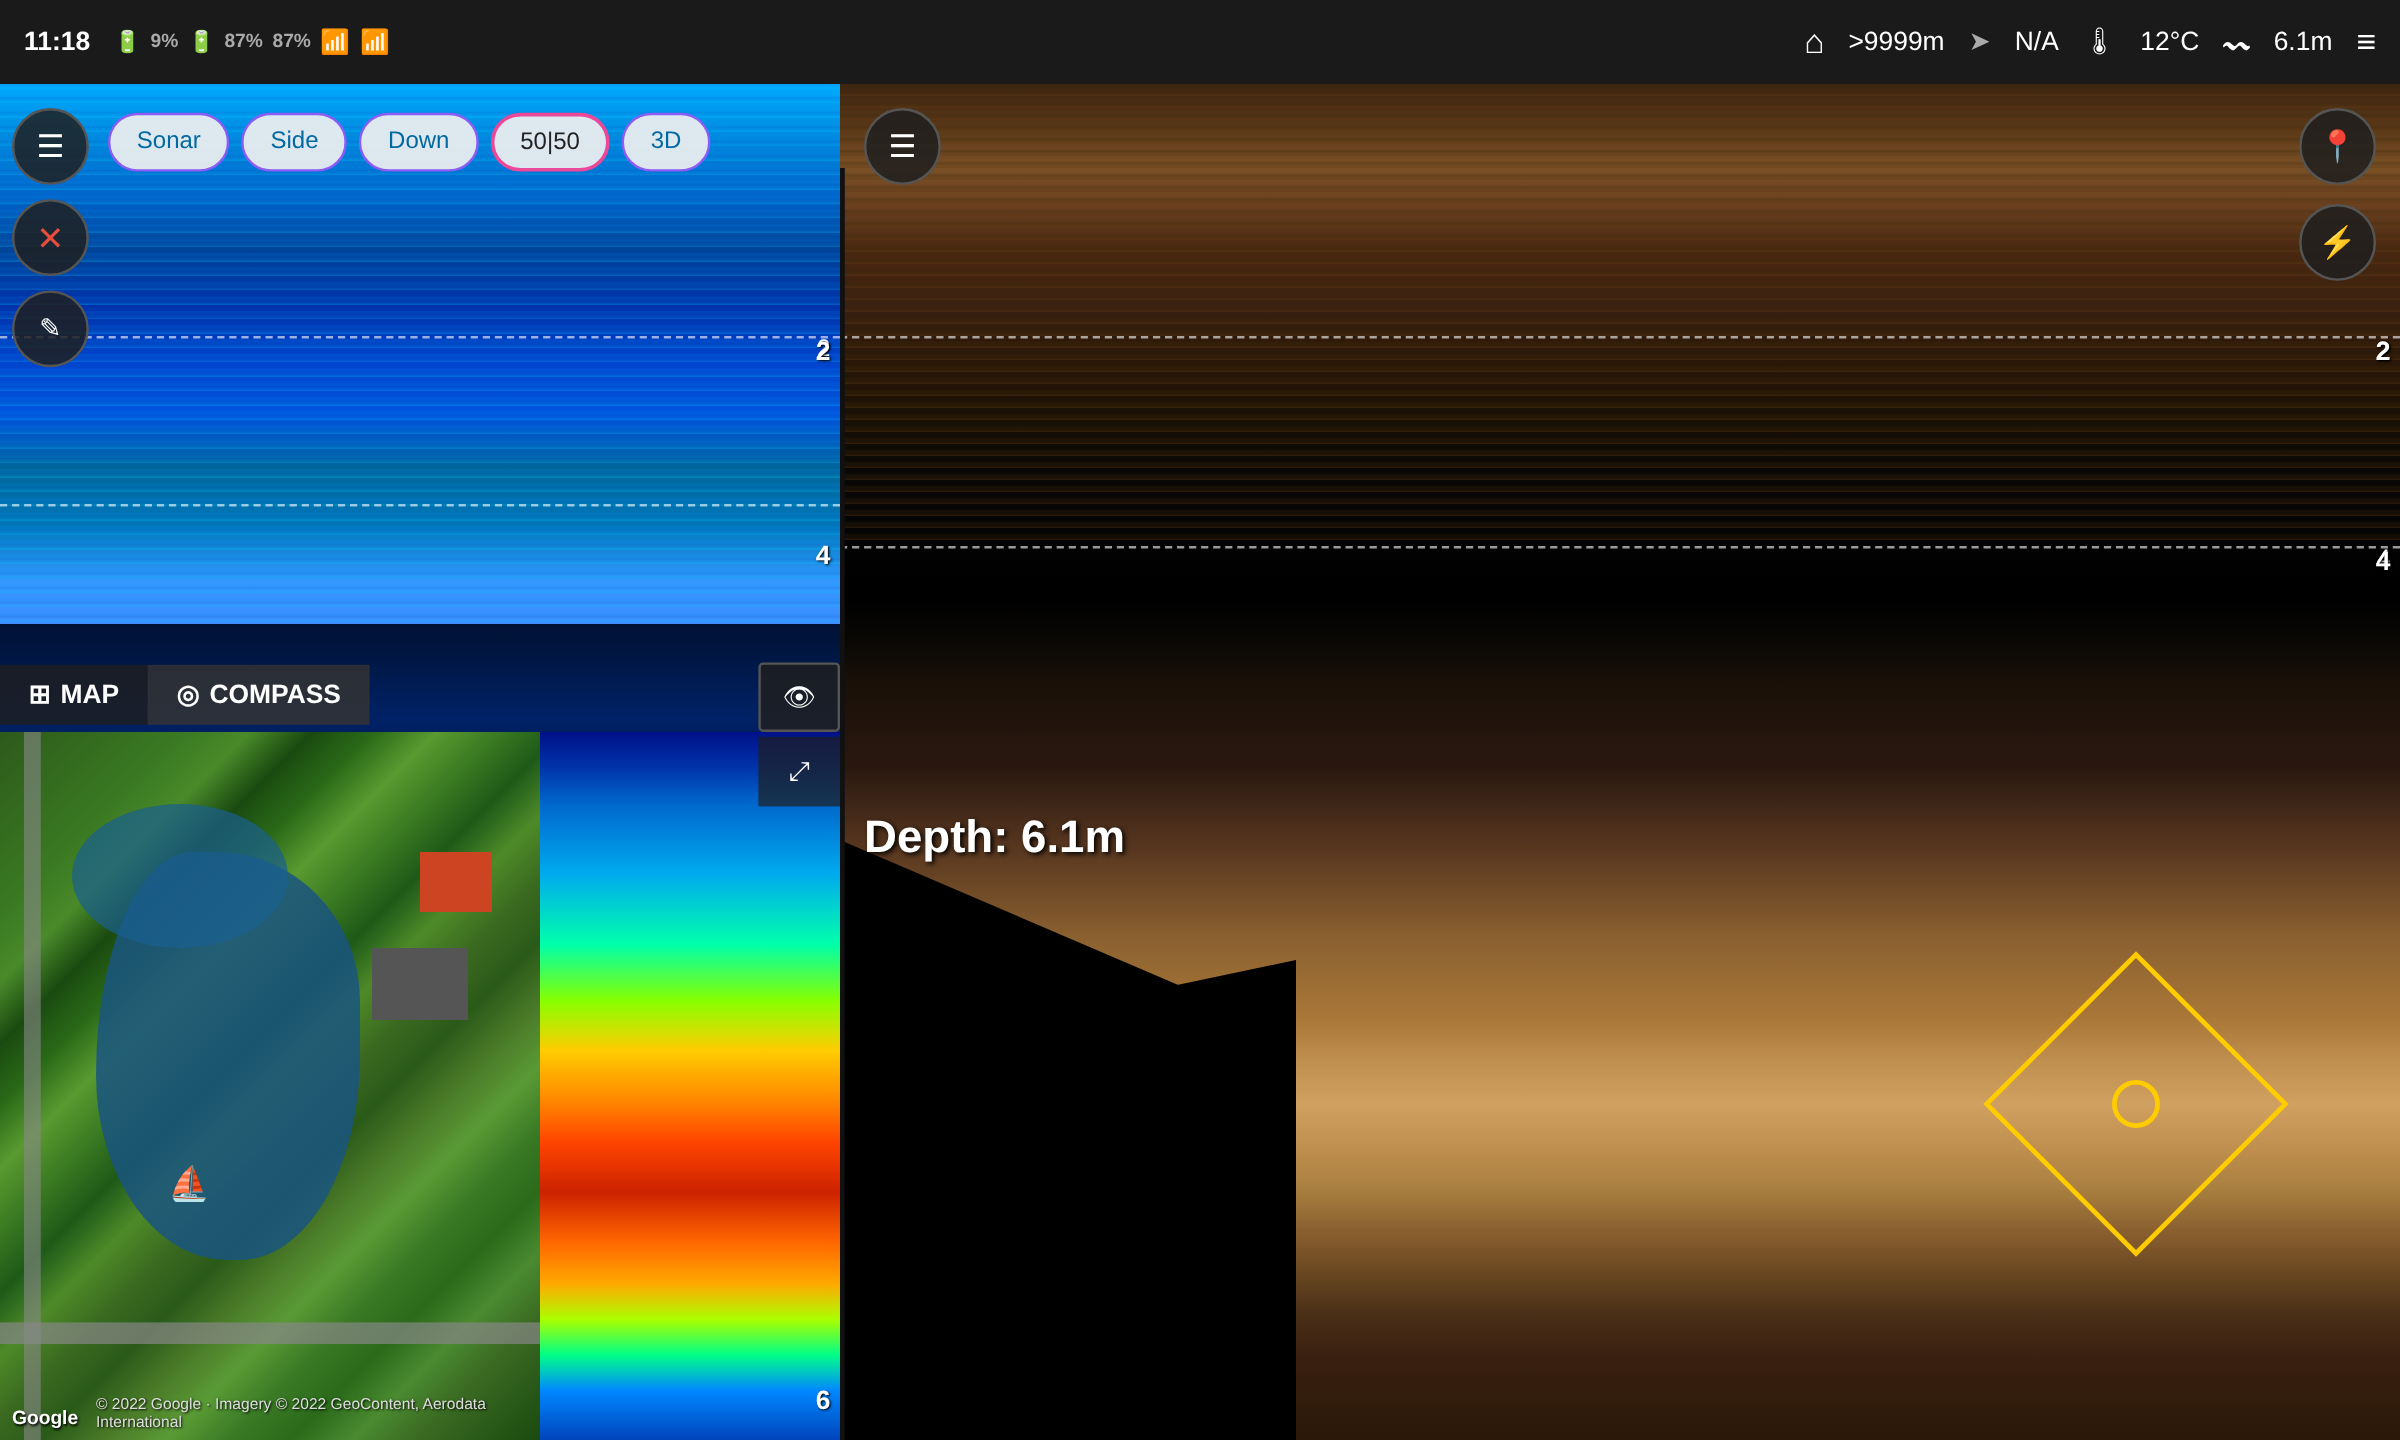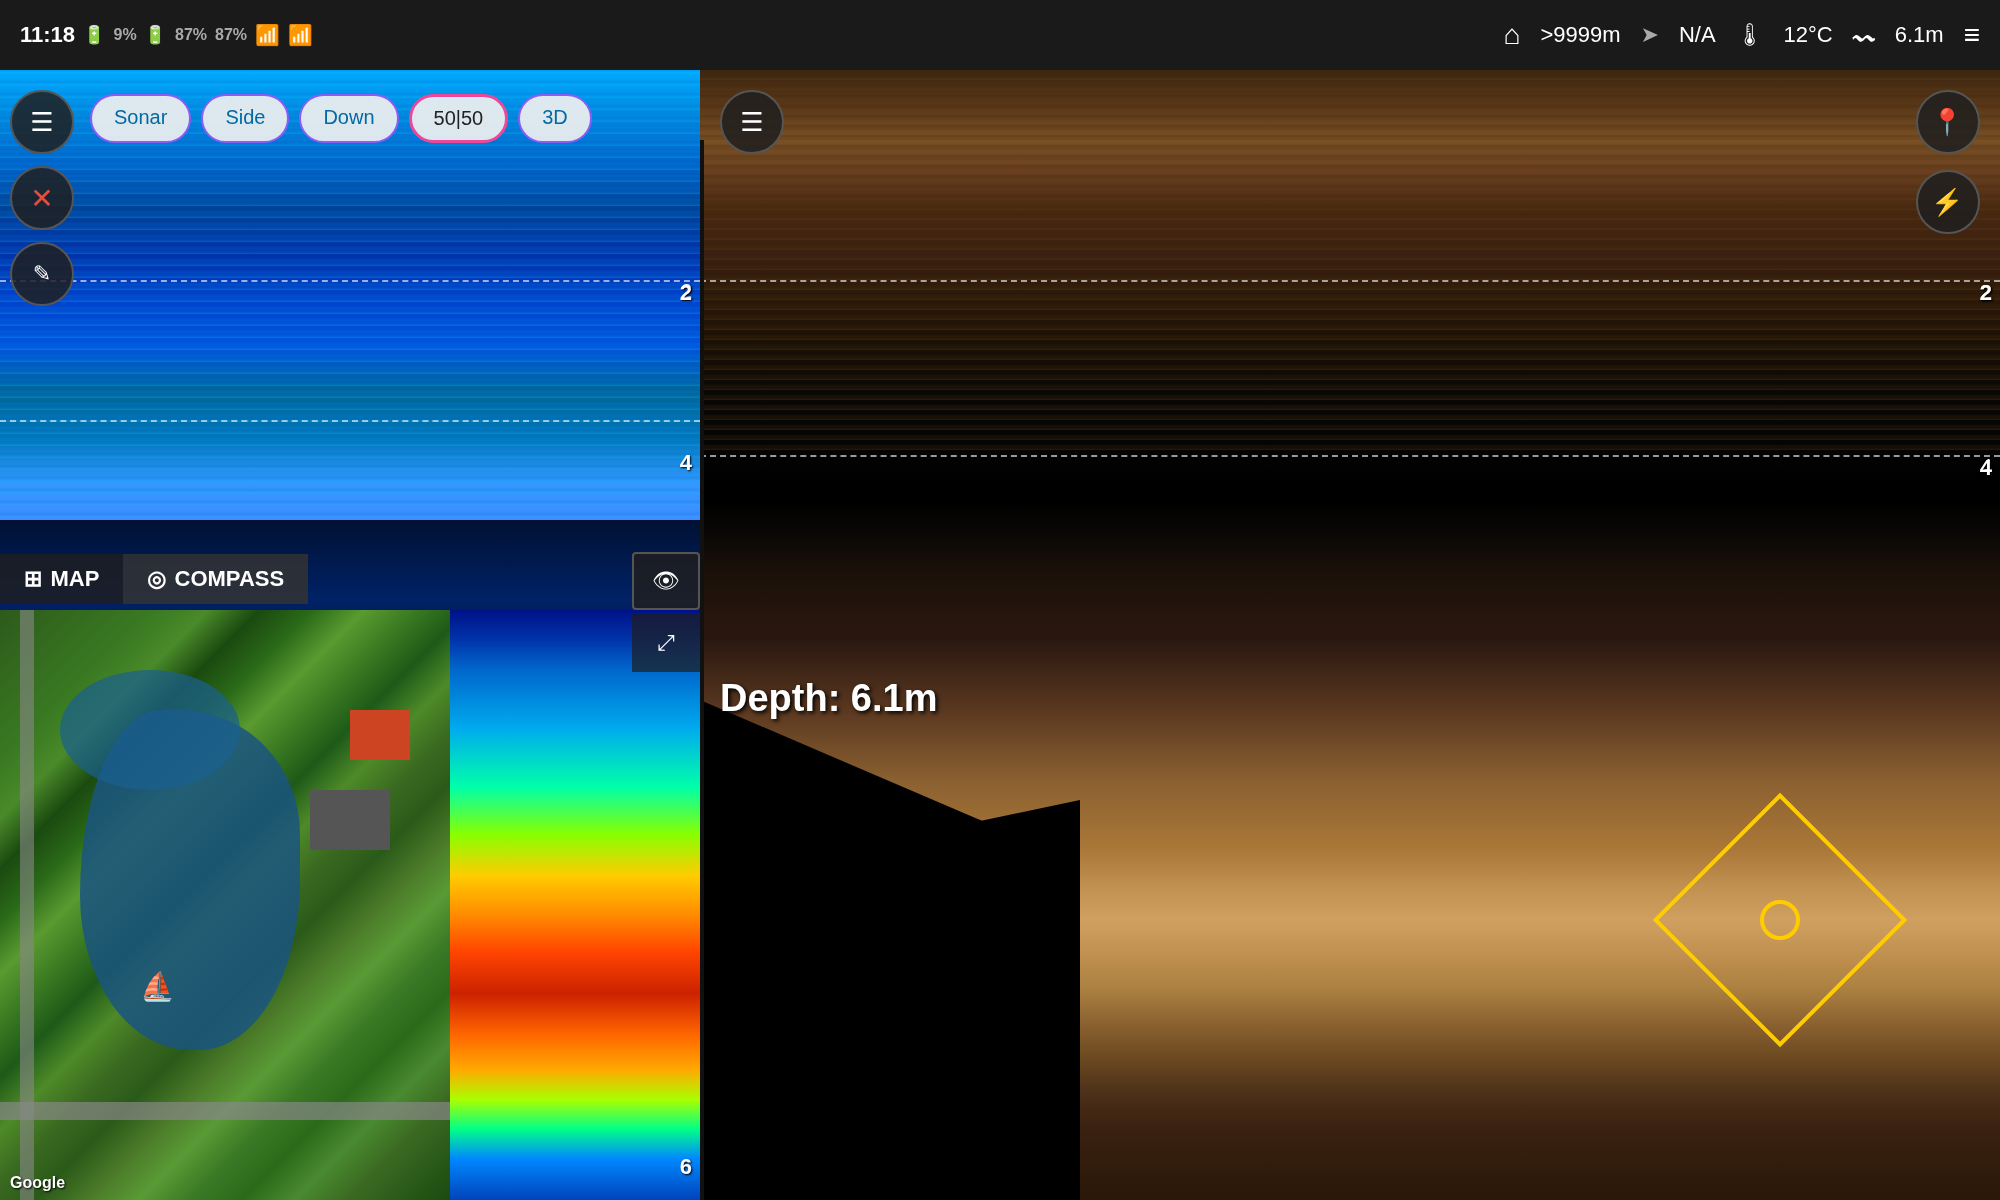--- a/index.html
+++ b/index.html
@@ -20,21 +20,21 @@
       background: #1a1a1a;
       display: flex;
       align-items: center;
       justify-content: space-between;
       padding: 0 20px;
       z-index: 100;
     }
     .status-left {
       display: flex;
       align-items: center;
-      gap: 8px;
+      gap: 20px;
       color: #fff;
       font-size: 22px;
       font-weight: bold;
     }
     .status-icons {
       display: flex;
       align-items: center;
       gap: 8px;
       color: #fff;
       font-size: 18px;
@@ -645,20 +645,21 @@
     <div class="mini-map">
       <div class="mini-map-satellite">
         <div class="road-v"></div>
         <div class="lake-shape"></div>
         <div class="lake-shape2"></div>
         <div class="building-1"></div>
         <div class="building-2"></div>
         <div class="road-h"></div>
         <div class="boat-marker">⛵</div>
         <div class="google-label">Google</div>
+        <div class="copyright-label">© 2022 Google · Imagery © 2022 GeoContent, Aerodata International</div>
       </div>
     </div>
 
     <div class="map-tabs">
       <div class="map-tab">
         <span>⊞</span>
         <span>MAP</span>
       </div>
       <div class="map-tab compass-tab">
         <span>◎</span>

